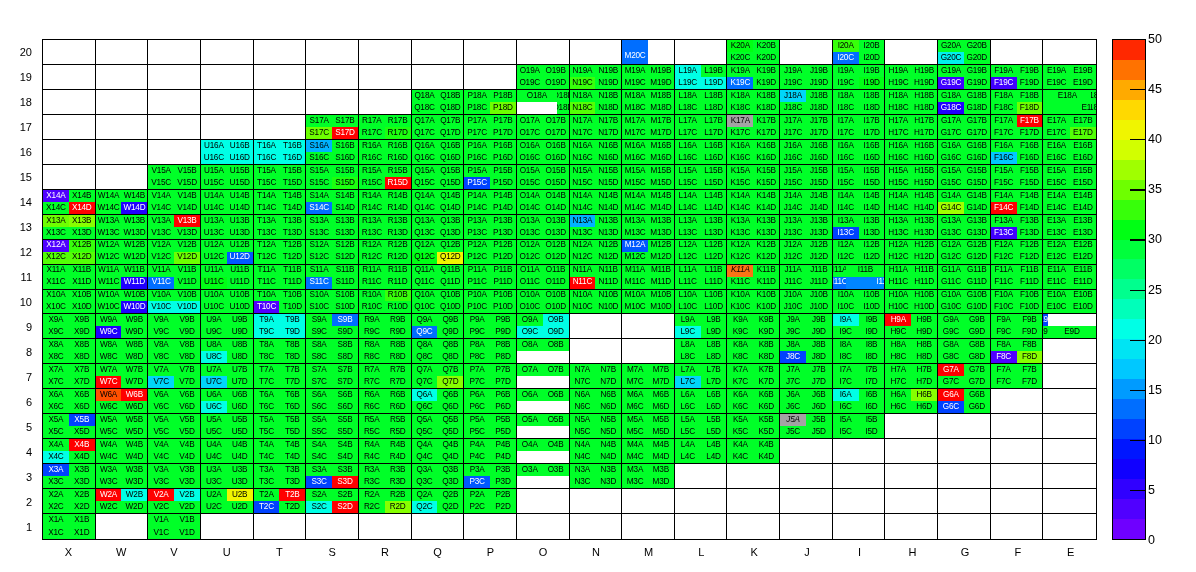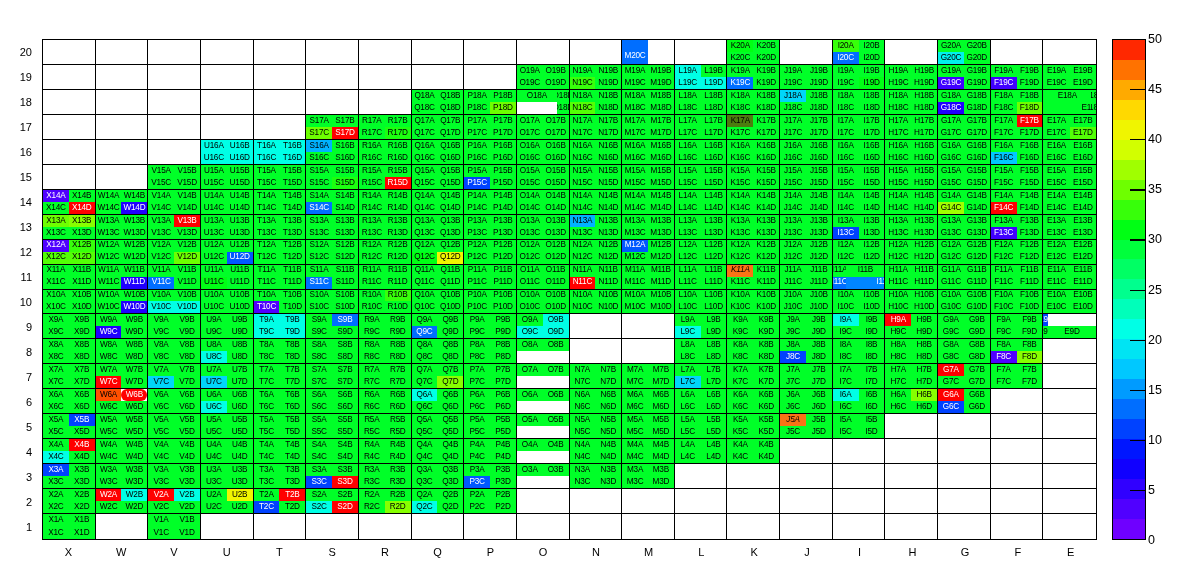--- a/index.html
+++ b/index.html
@@ -481,21 +481,21 @@
           <div class="sub" title="M17C: 30 kHz" style="background: rgb(0, 255, 40);">M17C</div>
           <div class="sub" title="M17D: 30 kHz" style="background: rgb(0, 255, 40);">M17D</div>
         </div>
         <div class="cell">
           <div class="sub" title="L17A: 30 kHz" style="background: rgb(0, 255, 40);">L17A</div>
           <div class="sub" title="L17B: 30 kHz" style="background: rgb(0, 255, 40);">L17B</div>
           <div class="sub" title="L17C: 30 kHz" style="background: rgb(0, 255, 40);">L17C</div>
           <div class="sub" title="L17D: 30 kHz" style="background: rgb(0, 255, 40);">L17D</div>
         </div>
         <div class="cell">
-          <div class="sub" title="K17A: 30 kHz" style="background: #4d7c0f;">K17A</div>
+          <div class="sub" title="K17A: 30 kHz" style="background: #a3a3a3;">K17A</div>
           <div class="sub" title="K17B: 30 kHz" style="background: rgb(0, 255, 40);">K17B</div>
           <div class="sub" title="K17C: 30 kHz" style="background: rgb(0, 255, 40);">K17C</div>
           <div class="sub" title="K17D: 30 kHz" style="background: rgb(0, 255, 40);">K17D</div>
         </div>
         <div class="cell">
           <div class="sub" title="J17A: 30 kHz" style="background: rgb(0, 255, 40);">J17A</div>
           <div class="sub" title="J17B: 30 kHz" style="background: rgb(0, 255, 40);">J17B</div>
           <div class="sub" title="J17C: 30 kHz" style="background: rgb(0, 255, 40);">J17C</div>
           <div class="sub" title="J17D: 30 kHz" style="background: rgb(0, 255, 40);">J17D</div>
         </div>
@@ -1730,21 +1730,21 @@
           <div class="sub empty"></div>
         </div>
         <div class="cell">
           <div class="sub" title="X6A: 30 kHz" style="background: rgb(0, 255, 40);">X6A</div>
           <div class="sub" title="X6B: 30 kHz" style="background: rgb(0, 255, 40);">X6B</div>
           <div class="sub" title="X6C: 30 kHz" style="background: rgb(0, 255, 40);">X6C</div>
           <div class="sub" title="X6D: 30 kHz" style="background: rgb(0, 255, 40);">X6D</div>
         </div>
         <div class="cell">
           <div class="sub" title="W6A: 48 kHz" style="background: rgb(255, 80, 0);">W6A</div>
-          <div class="sub dark" title="W6B: 50 kHz" style="background: rgb(255, 0, 0); border-radius: 6px;">W6B</div>
+          <div class="sub dark" title="W6B: 50 kHz" style="background: rgb(255, 0, 0);">W6B</div>
           <div class="sub" title="W6C: 30 kHz" style="background: rgb(0, 255, 40);">W6C</div>
           <div class="sub" title="W6D: 30 kHz" style="background: rgb(0, 255, 40);">W6D</div>
         </div>
         <div class="cell">
           <div class="sub" title="V6A: 30 kHz" style="background: rgb(0, 255, 40);">V6A</div>
           <div class="sub" title="V6B: 30 kHz" style="background: rgb(0, 255, 40);">V6B</div>
           <div class="sub" title="V6C: 30 kHz" style="background: rgb(0, 255, 40);">V6C</div>
           <div class="sub" title="V6D: 30 kHz" style="background: rgb(0, 255, 40);">V6D</div>
         </div>
         <div class="cell">
@@ -1927,21 +1927,21 @@
           <div class="sub" title="L5C: 30 kHz" style="background: rgb(0, 255, 40);">L5C</div>
           <div class="sub" title="L5D: 30 kHz" style="background: rgb(0, 255, 40);">L5D</div>
         </div>
         <div class="cell">
           <div class="sub" title="K5A: 30 kHz" style="background: rgb(0, 255, 40);">K5A</div>
           <div class="sub" title="K5B: 30 kHz" style="background: rgb(0, 255, 40);">K5B</div>
           <div class="sub" title="K5C: 30 kHz" style="background: rgb(0, 255, 40);">K5C</div>
           <div class="sub" title="K5D: 30 kHz" style="background: rgb(0, 255, 40);">K5D</div>
         </div>
         <div class="cell">
-          <div class="sub" title="J5A: 30 kHz" style="background: #f97316; font-style: italic;">J5A</div>
+          <div class="sub" title="J5A: 30 kHz" style="background: #a3a3a3; font-style: italic;">J5A</div>
           <div class="sub" title="J5B: 30 kHz" style="background: rgb(0, 255, 40);">J5B</div>
           <div class="sub" title="J5C: 30 kHz" style="background: rgb(0, 255, 40);">J5C</div>
           <div class="sub" title="J5D: 30 kHz" style="background: rgb(0, 255, 40);">J5D</div>
         </div>
         <div class="cell">
           <div class="sub" title="I5A: 30 kHz" style="background: rgb(0, 255, 40);">I5A</div>
           <div class="sub" title="I5B: 30 kHz" style="background: rgb(0, 255, 40);">I5B</div>
           <div class="sub" title="I5C: 30 kHz" style="background: rgb(0, 255, 40);">I5C</div>
           <div class="sub" title="I5D: 30 kHz" style="background: rgb(0, 255, 40);">I5D</div>
         </div>

